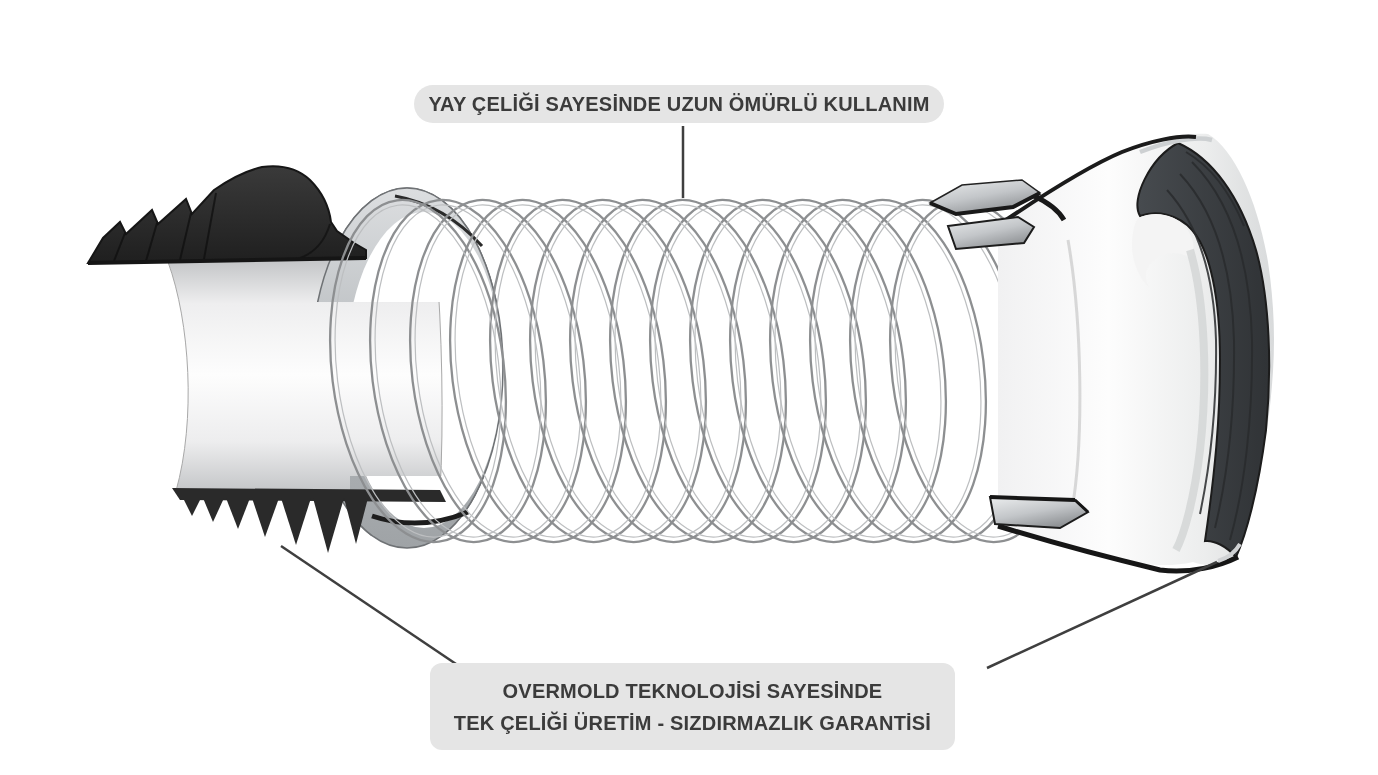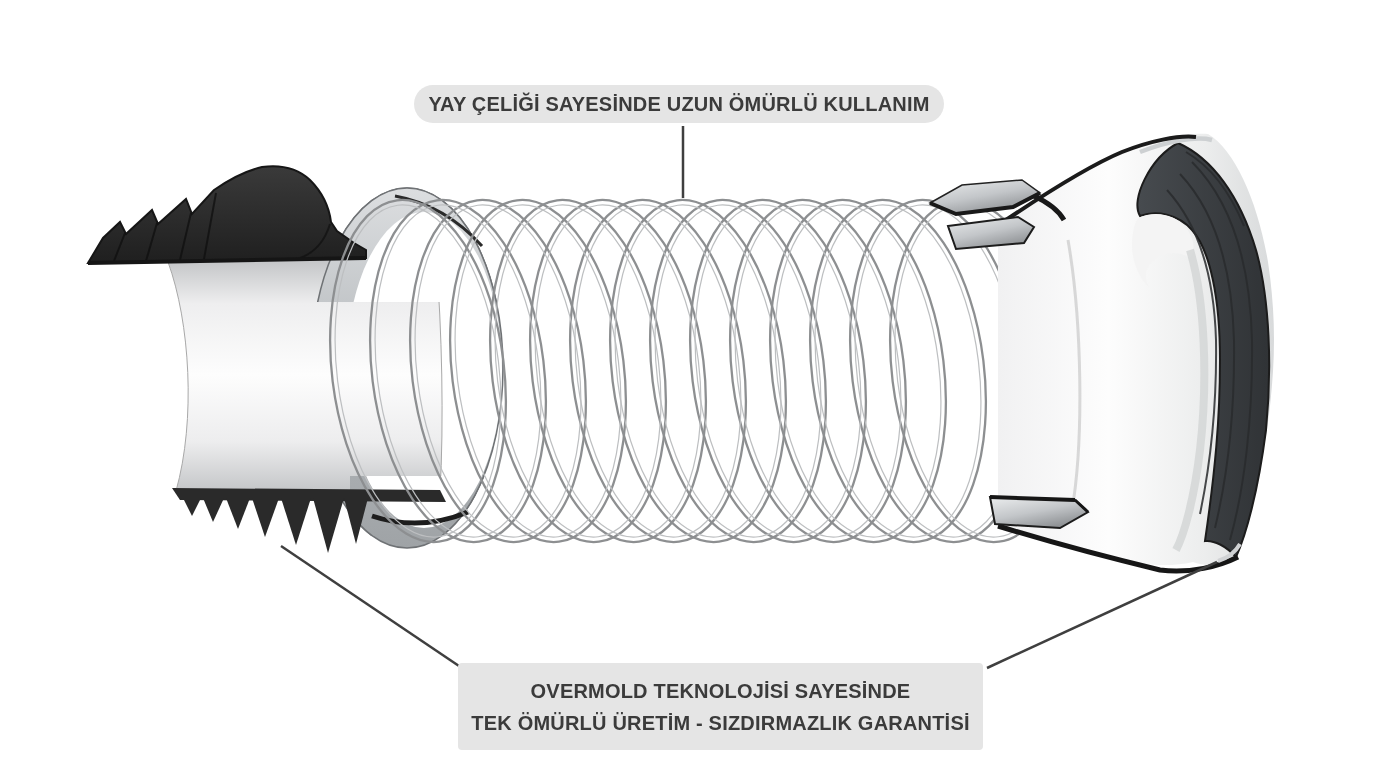--- a/index.html
+++ b/index.html
@@ -10,21 +10,21 @@
   }
   .stage svg { position:absolute; left:0; top:0; }
   .callout {
     position:absolute; background:#e5e5e5; color:#3b3b3b;
     display:flex; align-items:center; justify-content:center;
     font-weight:700; font-size:20px; letter-spacing:0.2px;
     white-space:nowrap; text-align:center;
   }
   .callout.pill { left:414px; top:85px; width:530px; height:38px; border-radius:19px; }
   .callout.box {
-    left:458px; top:663px; width:525px; height:87px; border-radius:4px;
+    left:430px; top:663px; width:525px; height:87px; border-radius:12px;
     flex-direction:column; gap:10px; line-height:1.1;
   }
 </style>
 </head>
 <body>
 
 <div class="stage">
 
   <svg width="1378" height="775" viewBox="0 0 1378 775">
     <defs>
@@ -199,16 +199,16 @@
       <path d="M1217,562 L987,668"></path>
     </g>
   </svg>
 
   <div class="callout pill">
     <span>YAY ÇELİĞİ SAYESİNDE UZUN ÖMÜRLÜ KULLANIM</span>
   </div>
 
   <div class="callout box">
     <div>OVERMOLD TEKNOLOJİSİ SAYESİNDE</div>
-    <div>TEK ÖMÜRLÜ ÜRETİM - SIZDIRMAZLIK GARANTİSİ</div>
+    <div>TEK ÇELİĞİ ÜRETİM - SIZDIRMAZLIK GARANTİSİ</div>
   </div>
 
 </div>
 
 </body></html>

